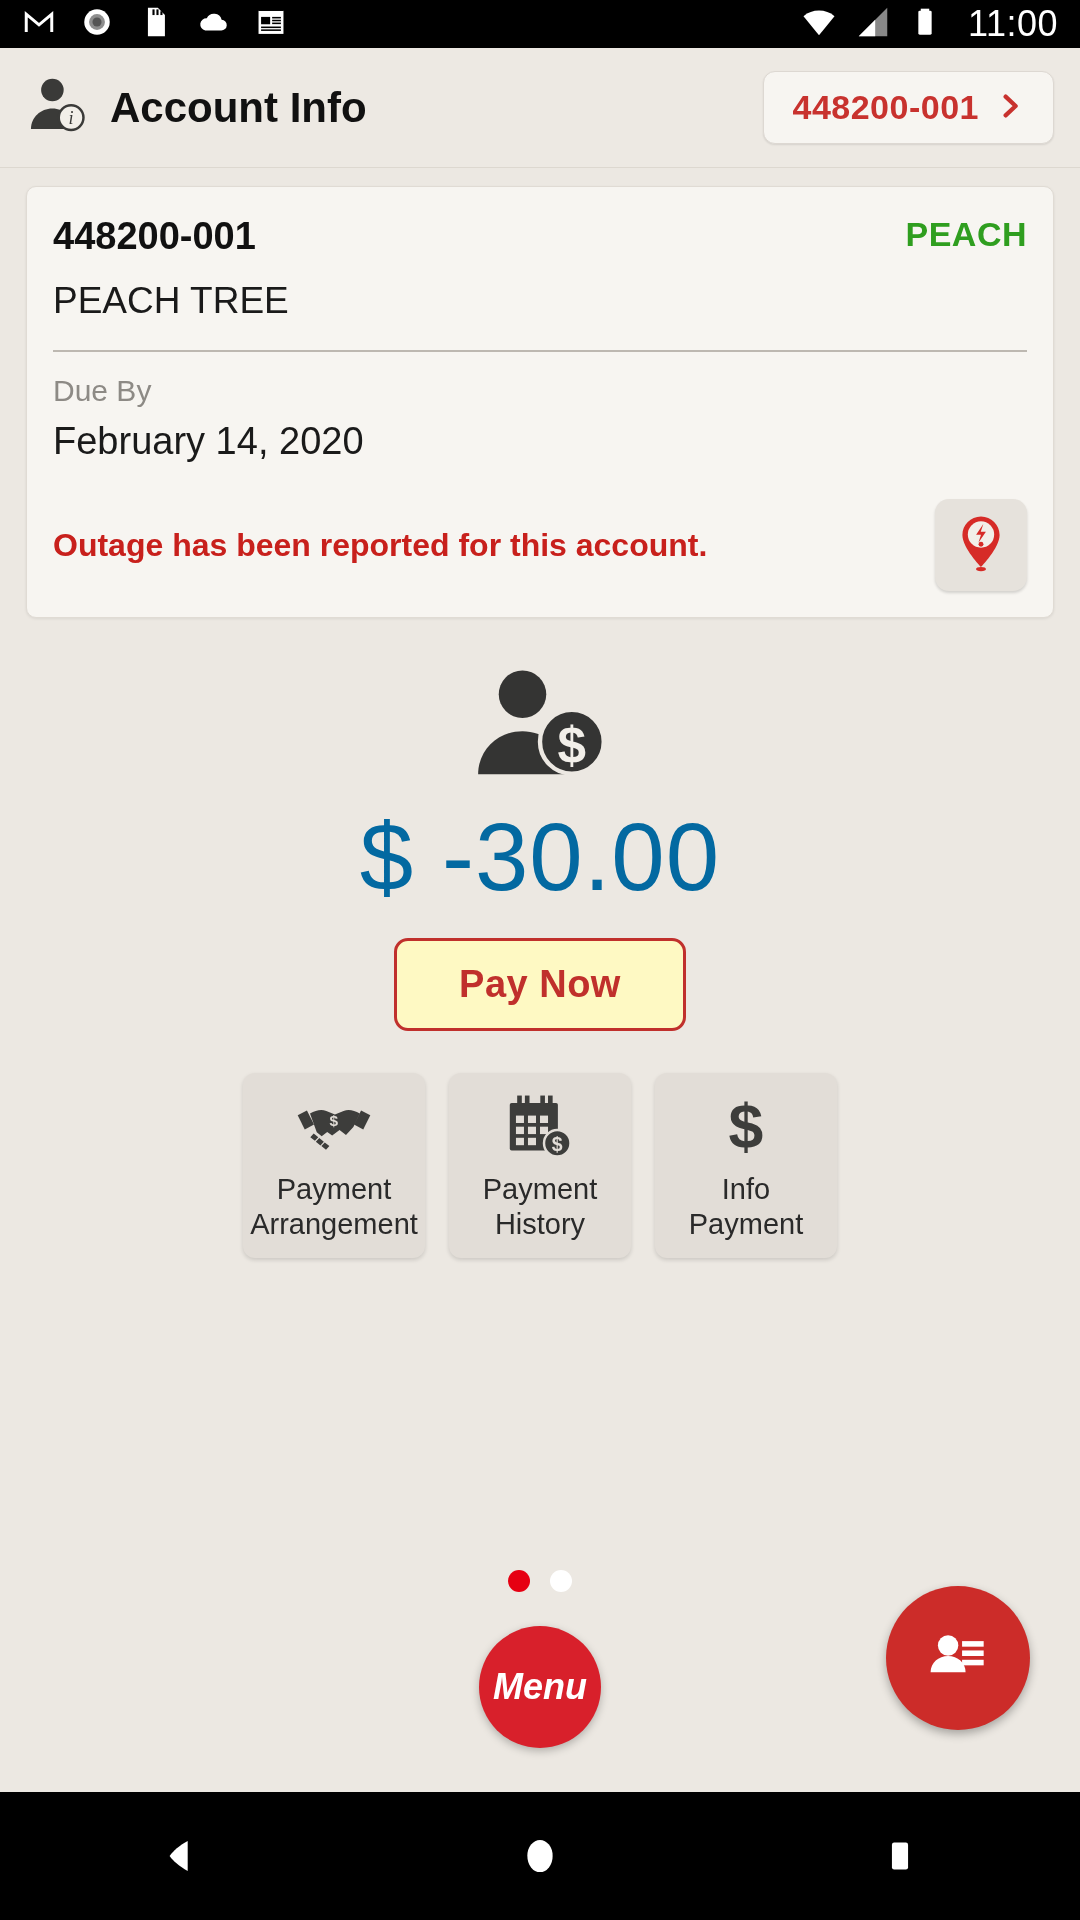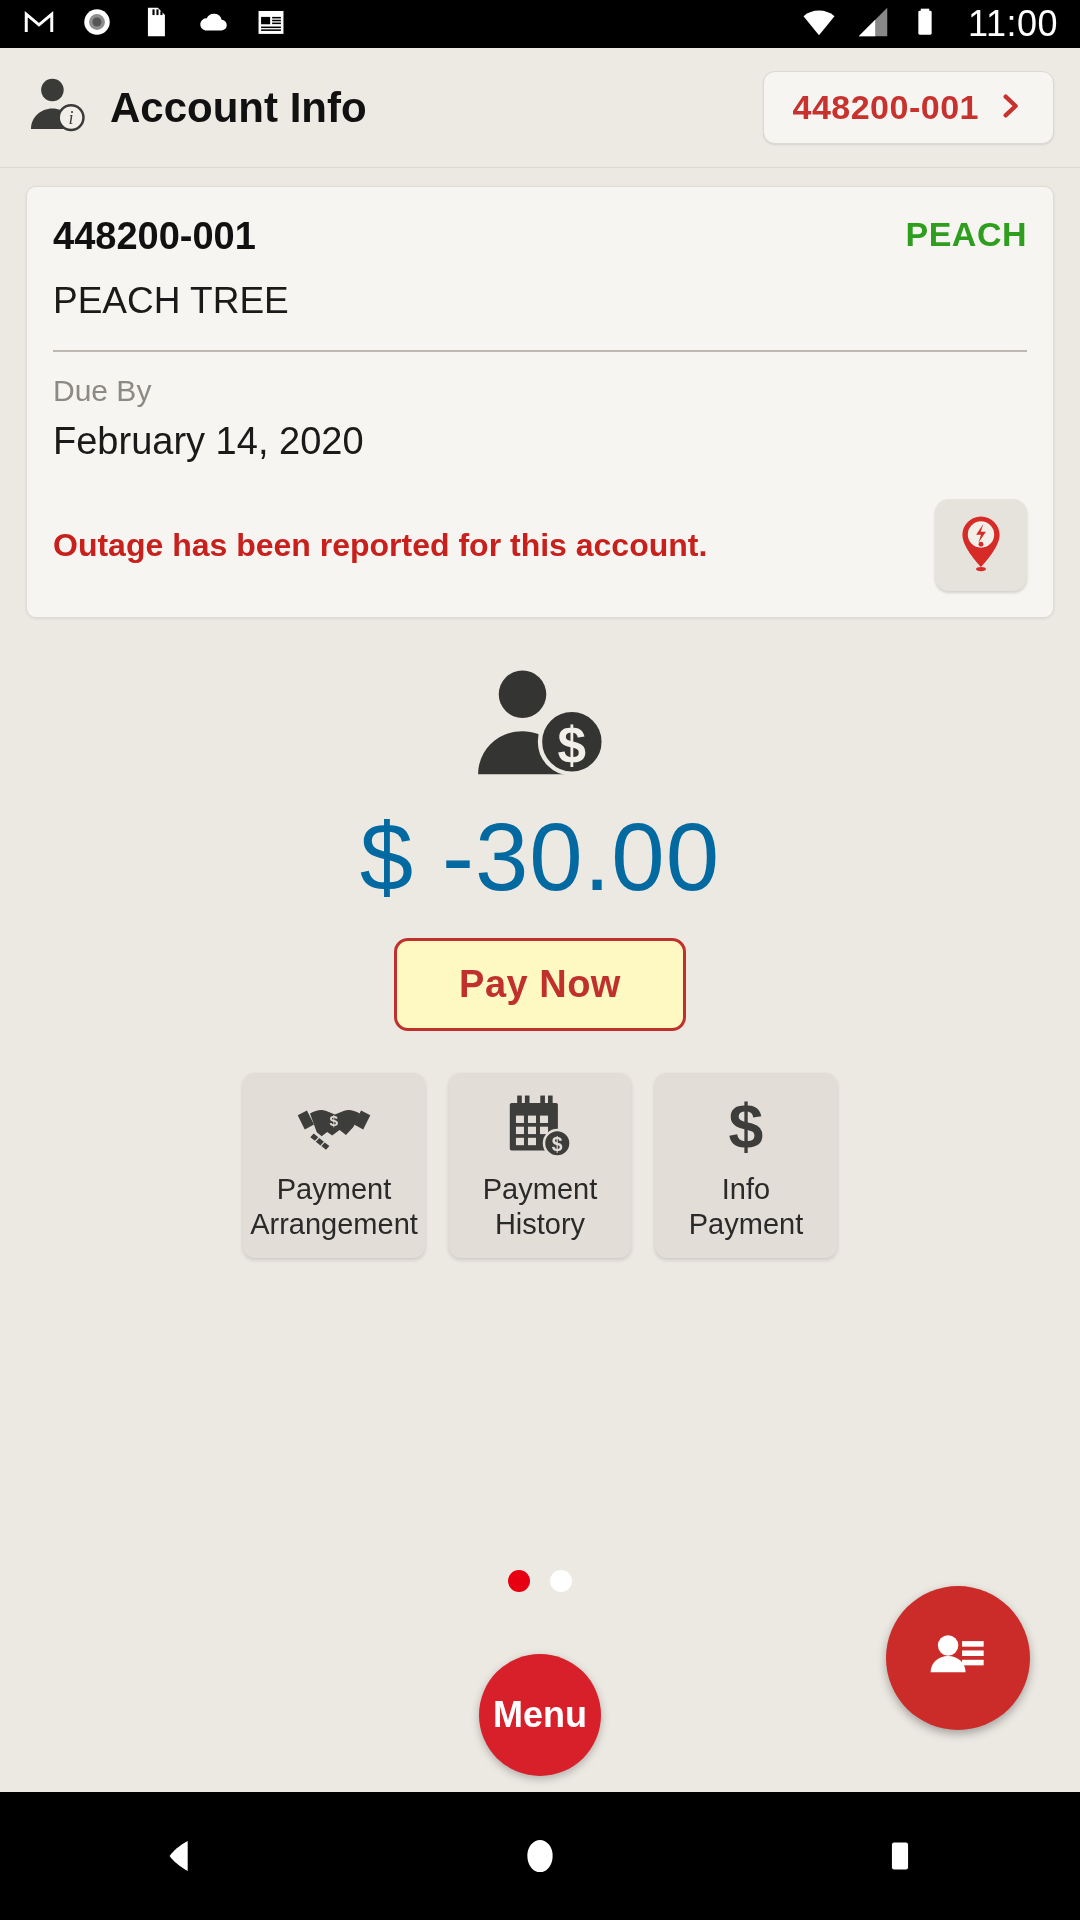--- a/index.html
+++ b/index.html
@@ -86,25 +86,26 @@
   .tile-label { margin-top:8px; font-size:29px; color:#2a2a2a; line-height:1.18; text-align:center; }
 
   
   .dots { display:flex; justify-content:center; gap:20px; position:absolute; left:0; right:0; bottom:200px; }
   .dot { width:22px; height:22px; border-radius:50%; }
   .dot.active { background:#e60012; }
   .dot.inactive { background:#fff; }
 
   
   .menu-btn {
-    position:absolute; left:50%; transform:translateX(-50%); bottom:16px;
+    position:absolute; left:50%; transform:translateX(-50%); bottom:44px;
     width:122px; height:122px; border-radius:50%; background:#d8202b;
     display:flex; align-items:center; justify-content:center;
     color:#fff; font-size:36px; font-weight:bold; cursor:pointer;
     box-shadow:0 3px 8px rgba(0,0,0,.25);
+    font-style:italic;
   }
   .contact-fab {
     position:absolute; right:50px; bottom:62px;
     width:144px; height:144px; border-radius:50%; background:#cc2c29;
     display:flex; align-items:center; justify-content:center; cursor:pointer;
     box-shadow:0 4px 10px rgba(0,0,0,.3);
   }
 
   .content { position:relative; flex:1 1 auto; }
 

